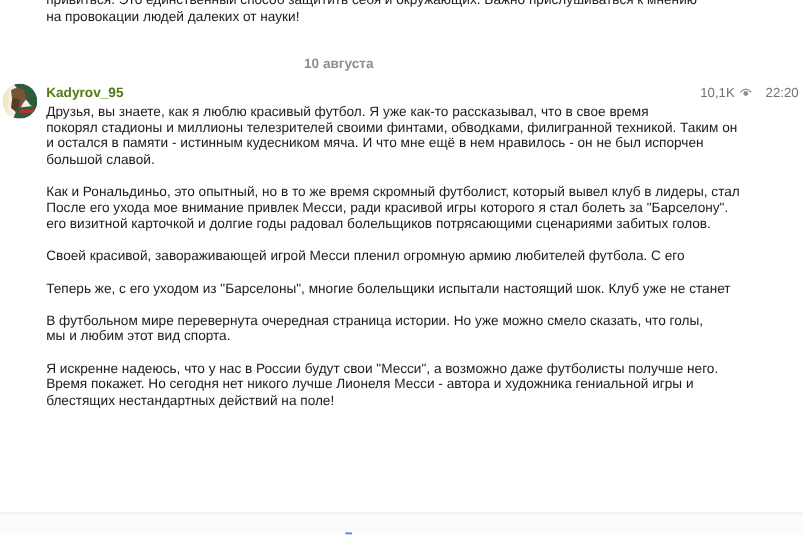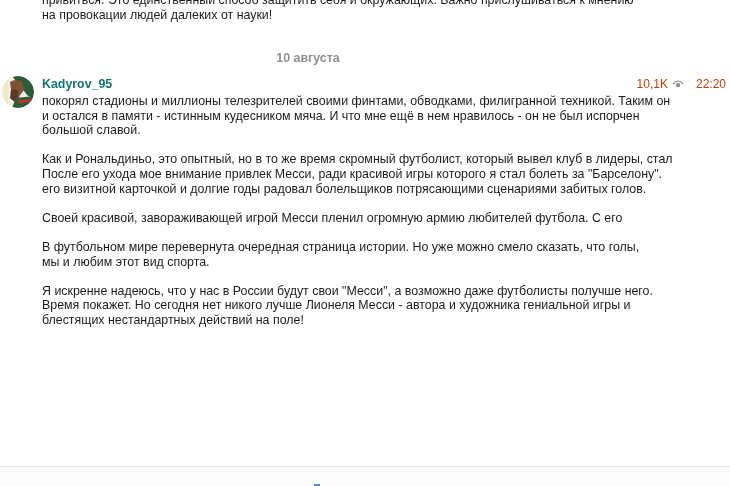--- a/index.html
+++ b/index.html
@@ -25,25 +25,25 @@
     }
     .msg {
       position: absolute; left: 0; top: 76px; width: 730px;
     }
     .avatar {
       position: absolute; left: 2px; top: 0px; width: 32px; height: 32px;
       border-radius: 50%; overflow: hidden; background: #ffffff;
     }
     .author {
       position: absolute; left: 42px; top: 1px;
-      font-size: 12.4px; font-weight: bold; color: #0f766e;
+      font-size: 12.4px; font-weight: bold; color: #4d7c0f;
     }
     .meta {
       position: absolute; right: 4px; top: 1px;
-      font-size: 12px; color: #c2410c; display: flex; align-items: center; gap: 4px;
+      font-size: 12px; color: #737373; display: flex; align-items: center; gap: 4px;
     }
     .eye { display: inline-block; width: 12px; height: 10px; }
     .body {
       position: absolute; left: 42px; top: 18px; width: 684px;
     }
     .body p { margin: 0 0 14.6px 0; white-space: nowrap; }
     .body p span { display: block; }
     .divider {
       position: absolute; left: 0; top: 466px; width: 730px; height: 1px; background: #e6e6e6;
     }
@@ -89,33 +89,35 @@
     <svg class="eye" viewBox="0 0 12 10">
       <path d="M1 5 Q6 -1 11 5" fill="none" stroke="#8e8e93" stroke-width="1.2"></path>
       <circle cx="6" cy="6" r="2.2" fill="#8e8e93"></circle>
     </svg>
     <span style="width:4px;display:inline-block"></span>
     <span>22:20</span>
   </div>
 
   <div class="body text">
     <p>
+      <span>Друзья, вы знаете, как я люблю красивый футбол. Я уже как-то рассказывал, что в свое время</span>
       <span>покорял стадионы и миллионы телезрителей своими финтами, обводками, филигранной техникой.  Таким он</span>
       <span>и остался в памяти - истинным кудесником мяча. И что мне ещё в нем нравилось - он не был испорчен</span>
       <span>большой славой.</span>
     </p>
     <p>
       <span>Как и Рональдиньо, это опытный, но в то же время скромный футболист, который вывел клуб в лидеры, стал</span>
       <span>После его ухода мое внимание привлек Месси, ради красивой игры которого я стал болеть за "Барселону".</span>
       <span>его визитной карточкой и долгие годы радовал болельщиков потрясающими сценариями забитых голов.</span>
     </p>
     <p>
       <span>Своей красивой, завораживающей игрой Месси пленил огромную армию любителей футбола. С его</span>
     </p>
     <p>
+      <span>Теперь же, с его уходом из "Барселоны", многие болельщики испытали настоящий шок. Клуб уже не станет</span>
     </p>
     <p>
       <span>В футбольном мире перевернута очередная страница истории. Но уже можно смело сказать, что голы,</span>
       <span>мы и любим этот вид спорта.</span>
     </p>
     <p>
       <span>Я искренне надеюсь, что у нас в России будут свои "Месси", а возможно даже футболисты получше него.</span>
       <span>Время покажет. Но сегодня нет никого лучше Лионеля Месси - автора и художника гениальной игры и</span>
       <span>блестящих нестандартных действий на поле!</span>
     </p>

